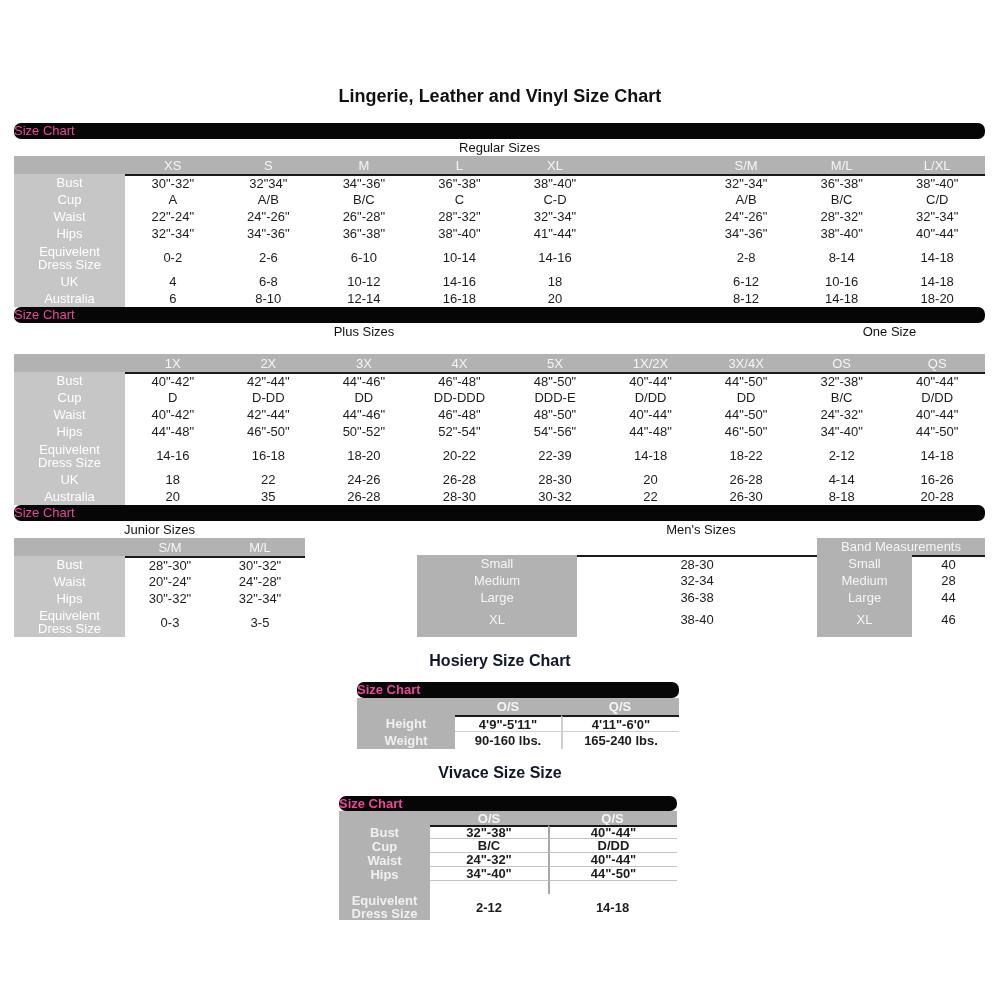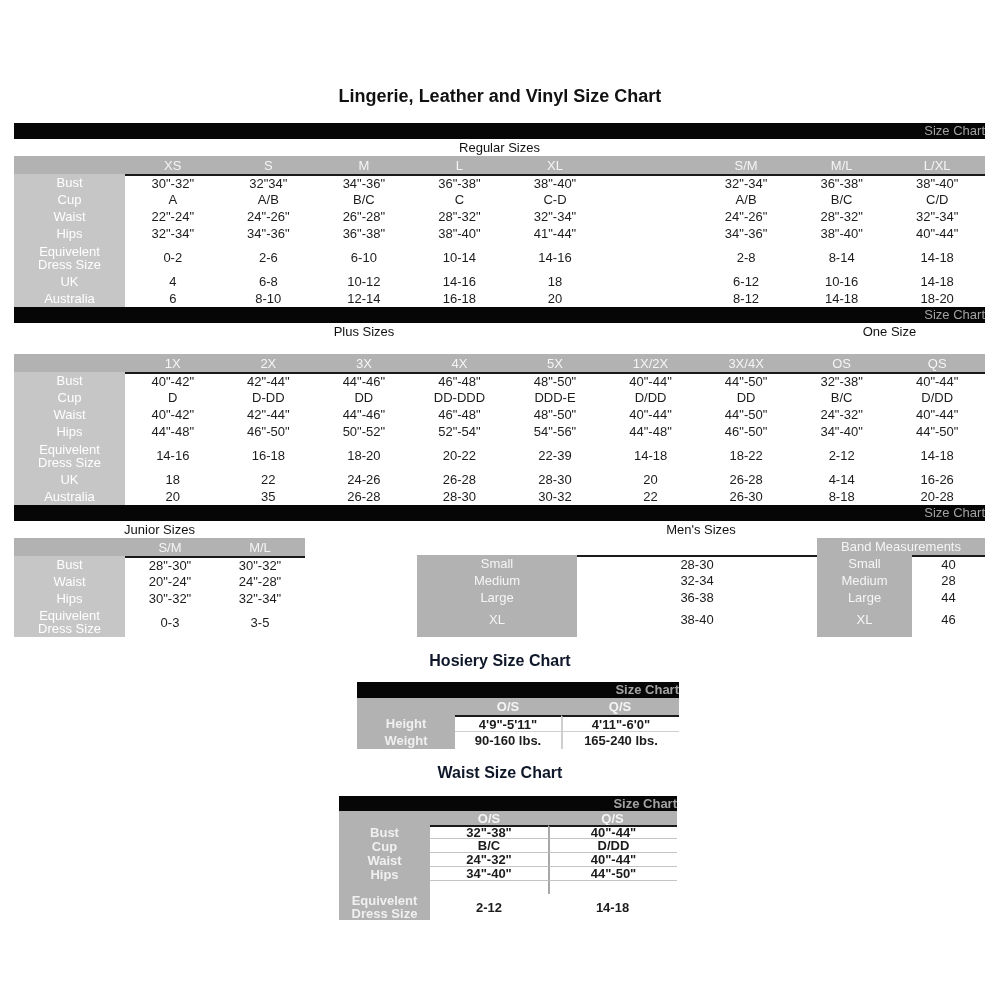--- a/index.html
+++ b/index.html
@@ -1,21 +1,21 @@
 <!DOCTYPE html>
 <html><head>
 <meta charset="utf-8">
 <style>
   html,body{margin:0;padding:0;background:#fff;}
   body{width:1000px;height:1000px;font-family:"Liberation Sans",sans-serif;color:#1c1c1c;overflow:hidden;}
   .page{position:relative;width:1000px;height:1000px;}
   .main-title{margin:86px 0 16px 0;text-align:center;font-size:18px;font-weight:bold;color:#111;}
   .sub-title{margin:15px 0 12px 0;text-align:center;font-size:16px;font-weight:bold;color:#0f172a;}
   .main{margin-left:14px;width:971px;}
-  .bar{height:16px;line-height:16px;background:#060606;color:#a3a3a3;text-align:right;font-size:13px;}
+  .bar{height:16px;line-height:16px;background:#060606;color:#ec4899;text-align:left;font-size:13px;border-radius:7px;}
   .seclabel{height:17px;line-height:17px;text-align:center;font-size:13px;color:#111;}
   .pluslabels{position:relative;height:31px;font-size:13px;color:#111;}
   .pluslabels .plus-l{position:absolute;left:111px;width:478px;text-align:center;line-height:17px;}
   .pluslabels .one-l{position:absolute;left:780px;width:191px;text-align:center;line-height:17px;}
   
   .cell{display:flex;align-items:center;justify-content:center;font-size:13px;height:17px;box-sizing:border-box;}
   .hd{background:#b2b2b2;color:#f5f5f5;height:18px;}
   .rlabel{background:#c6c6c6;color:#fff;}
   .mlabel{background:#b2b2b2;color:#f5f5f5;}
   .slabel{background:#b2b2b2;color:#f0f0f0;}
@@ -339,21 +339,21 @@
         <div class="cell val frow rline">4'9"-5'11"</div>
         <div class="cell val frow vline rline">4'11"-6'0"</div>
         <div class="cell slabel">
           <span class="wrap">Weight</span>
         </div>
         <div class="cell val">90-160 lbs.</div>
         <div class="cell val vline">165-240 lbs.</div>
       </div>
   </div>
 
-  <div class="sub-title">Waist Size Chart</div>
+  <div class="sub-title">Vivace Size Size</div>
   <div class="viv">
     <div class="bar">Size Chart</div>
     <div class="vgrid" id="vivace-grid">
         <div class="cell hd"></div>
         <div class="cell hd">O/S</div>
         <div class="cell hd">Q/S</div>
         <div class="cell slabel">
           <span class="wrap">Bust</span>
         </div>
         <div class="cell val frow rline">32"-38"</div>

